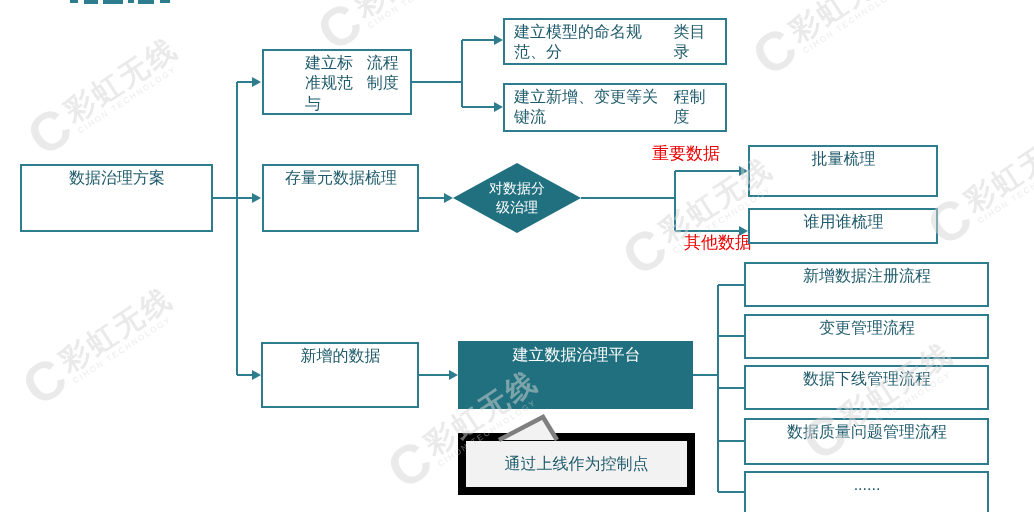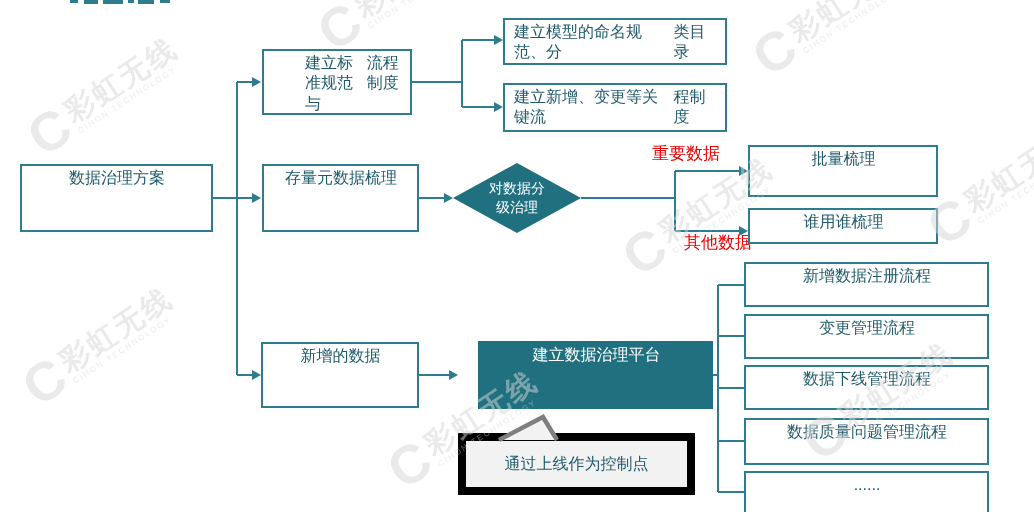--- a/index.html
+++ b/index.html
@@ -18,21 +18,21 @@
   .node span{display:block;}
   .node.filled{background:#20707F;border-color:#20707F;color:#ffffff;}
   .b-root{left:20px;top:164px;width:193px;height:68px;}
   .b-std{left:262px;top:49px;width:150px;height:66px;padding-left:41px;}
   .b-tr1{left:503px;top:18px;width:224px;height:47px;}
   .b-tr2{left:503px;top:83px;width:224px;height:49px;}
   .b-inv{left:262px;top:164px;width:157px;height:68px;}
   .b-batch{left:748px;top:145px;width:190px;height:52px;}
   .b-who{left:748px;top:208px;width:190px;height:36px;}
   .b-new{left:261px;top:342px;width:158px;height:66px;}
-  .b-platform{left:458px;top:341px;width:235px;height:68px;padding-left:10px;margin-left:20px;}
+  .b-platform{left:458px;top:341px;width:235px;height:68px;padding-left:10px;}
   .b-r1{left:744px;top:262px;width:245px;height:45px;}
   .b-r2{left:744px;top:314px;width:245px;height:45px;}
   .b-r3{left:744px;top:365px;width:245px;height:45px;}
   .b-r4{left:744px;top:418px;width:245px;height:47px;}
   .b-r5{left:744px;top:471px;width:245px;height:45px;}
   
   .diamond-label{
     position:absolute;left:465px;top:167px;width:104px;height:62px;z-index:2;
     display:flex;flex-direction:column;justify-content:center;align-items:center;
     color:#ffffff;font-size:14px;line-height:1.35;

